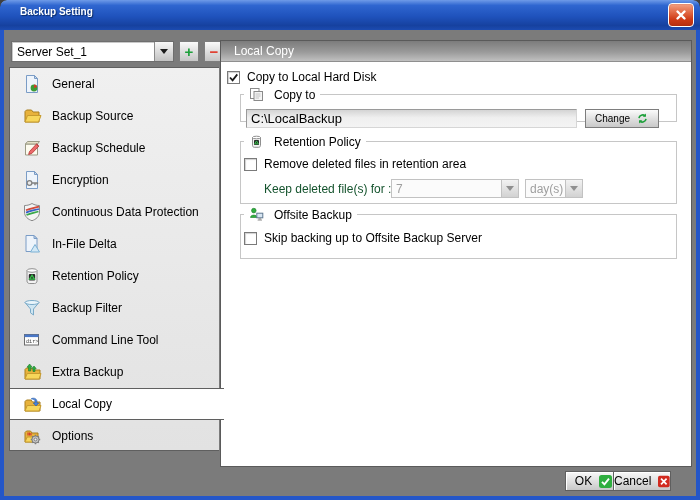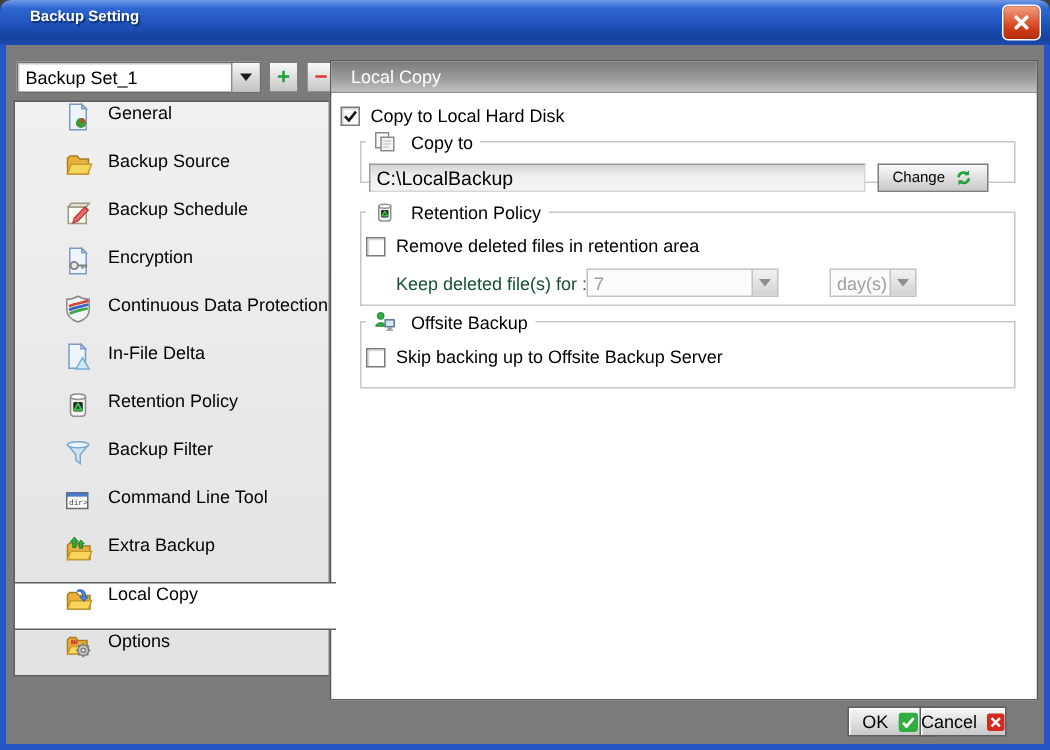--- a/index.html
+++ b/index.html
@@ -57,21 +57,21 @@
   .mini-btn.plus { left:175px; color:#1fa03c; }
   .mini-btn.minus { left:200px; color:#e03a2a; }
 
   
   .tabstrip {
     position:absolute; left:5px; top:37px; width:210px; height:384px;
     background:linear-gradient(180deg,#f0f0f0,#e2e2e2);
     border:1px solid #5f5f5f; border-right:none; z-index:2;
   }
   .tab-item {
-    height:32px; display:flex; padding-left:32px; cursor:pointer;
+    height:32px; display:flex; align-items:center; padding-left:12px; cursor:pointer;
   }
   .tab-item .ticon { width:20px; height:20px; flex:0 0 20px; }
   .tab-item .tlabel { font-size:12px; color:#000; margin-left:10px; white-space:nowrap; }
   .tab-item.selected {
     background:#fff; width:214px;
     border-top:1px solid #5f5f5f; border-bottom:1px solid #5f5f5f;
     position:relative; z-index:3;
   }
 
   
@@ -141,21 +141,21 @@
     <div class="close-btn">
       <svg width="12" height="12" viewBox="0 0 12 12">
           <path d="M2.5 2.5 L9.5 9.5 M9.5 2.5 L2.5 9.5" stroke="#fff" stroke-width="2.4" stroke-linecap="round"></path>
         </svg>
     </div>
   </div>
 
   <div class="dialog-body">
 
     <div class="combo">
-      <span class="combo-val">Backup Set_1</span>
+      <span class="combo-val">Server Set_1</span>
       <span class="arrow-btn">
           <span class="tri-down"></span>
         </span>
     </div>
     <div class="mini-btn plus">+</div>
     <div class="mini-btn minus">−</div>
 
     <div class="tabstrip">
 
       <div class="tab-item">
@@ -325,21 +325,21 @@
             <span class="checkbox"></span>
             <span class="cb-label">Remove deleted files in retention area</span>
           </label>
           <span class="dis-label" style="left:23px; top:40px;">Keep deleted file(s) for :</span>
           <div class="combo-dis" style="left:150px; top:37px; width:128px;">
             <span class="dval">7</span>
             <span class="arrow-btn">
                 <span class="tri-down dis"></span>
               </span>
           </div>
-          <div class="combo-dis" style="left:284px; top:37px; width:58px;margin-left:28px;">
+          <div class="combo-dis" style="left:284px; top:37px; width:58px;">
             <span class="dval">day(s)</span>
             <span class="arrow-btn">
                 <span class="tri-down dis"></span>
               </span>
           </div>
         </div>
 
         <div class="group" style="top:151px; height:45px;">
           <div class="legend">
             <svg class="gicon" viewBox="0 0 15 15">

